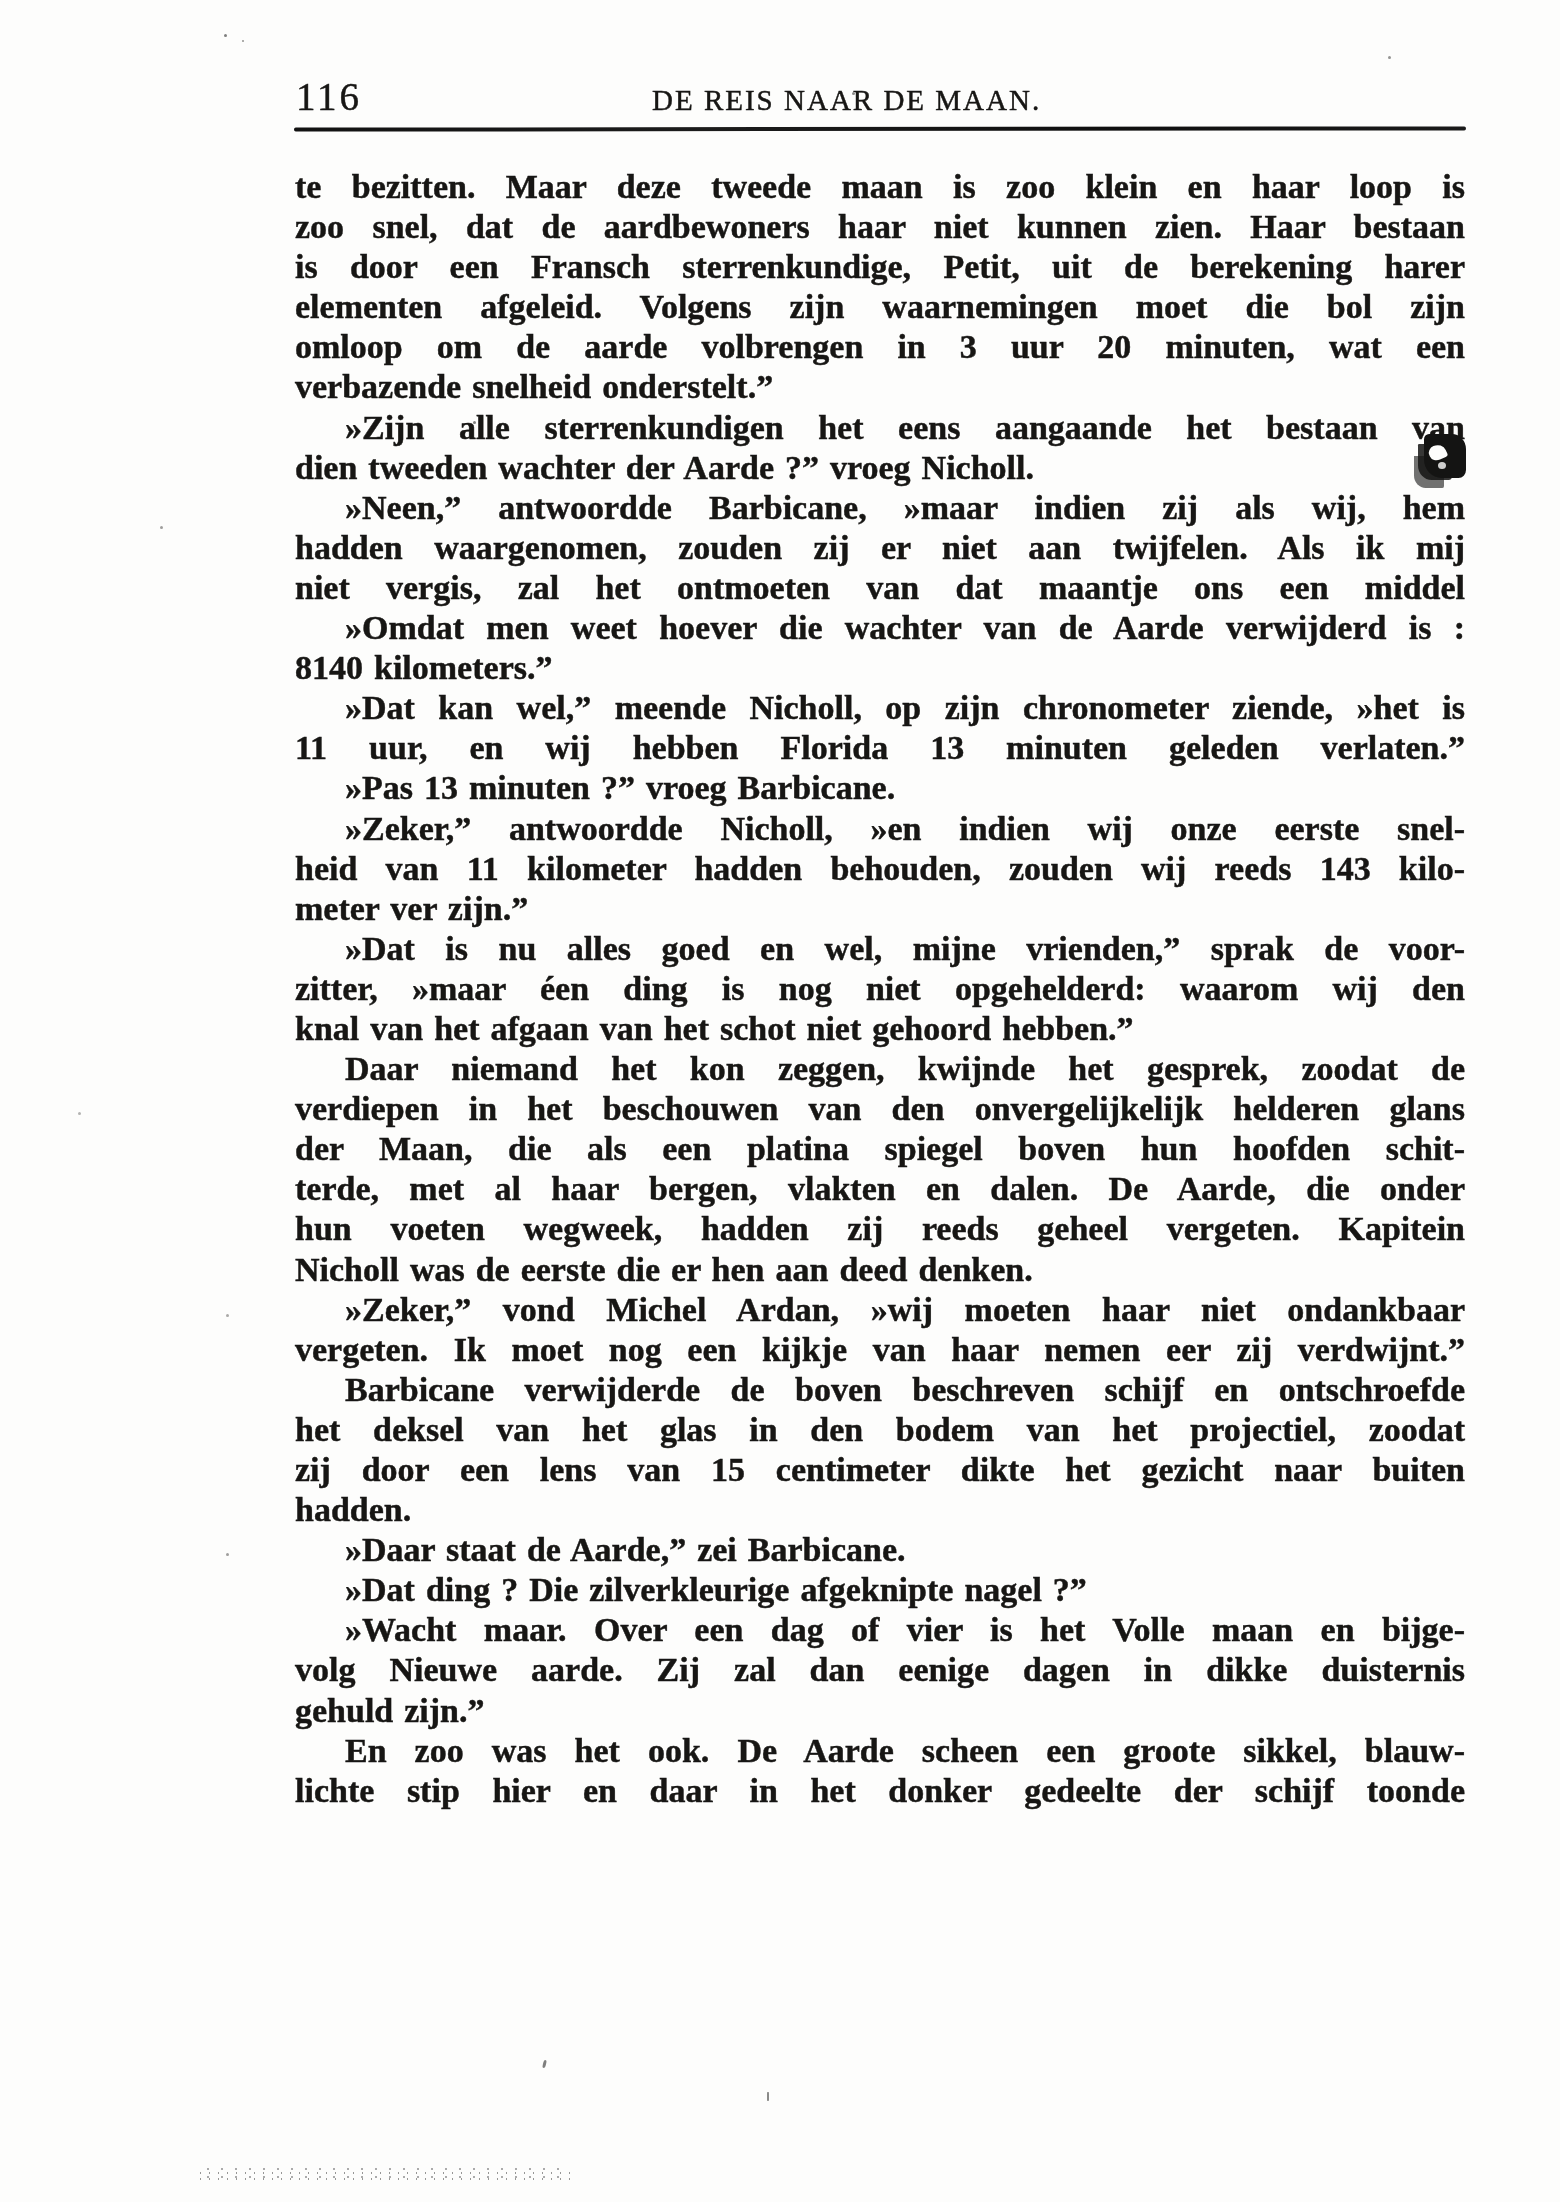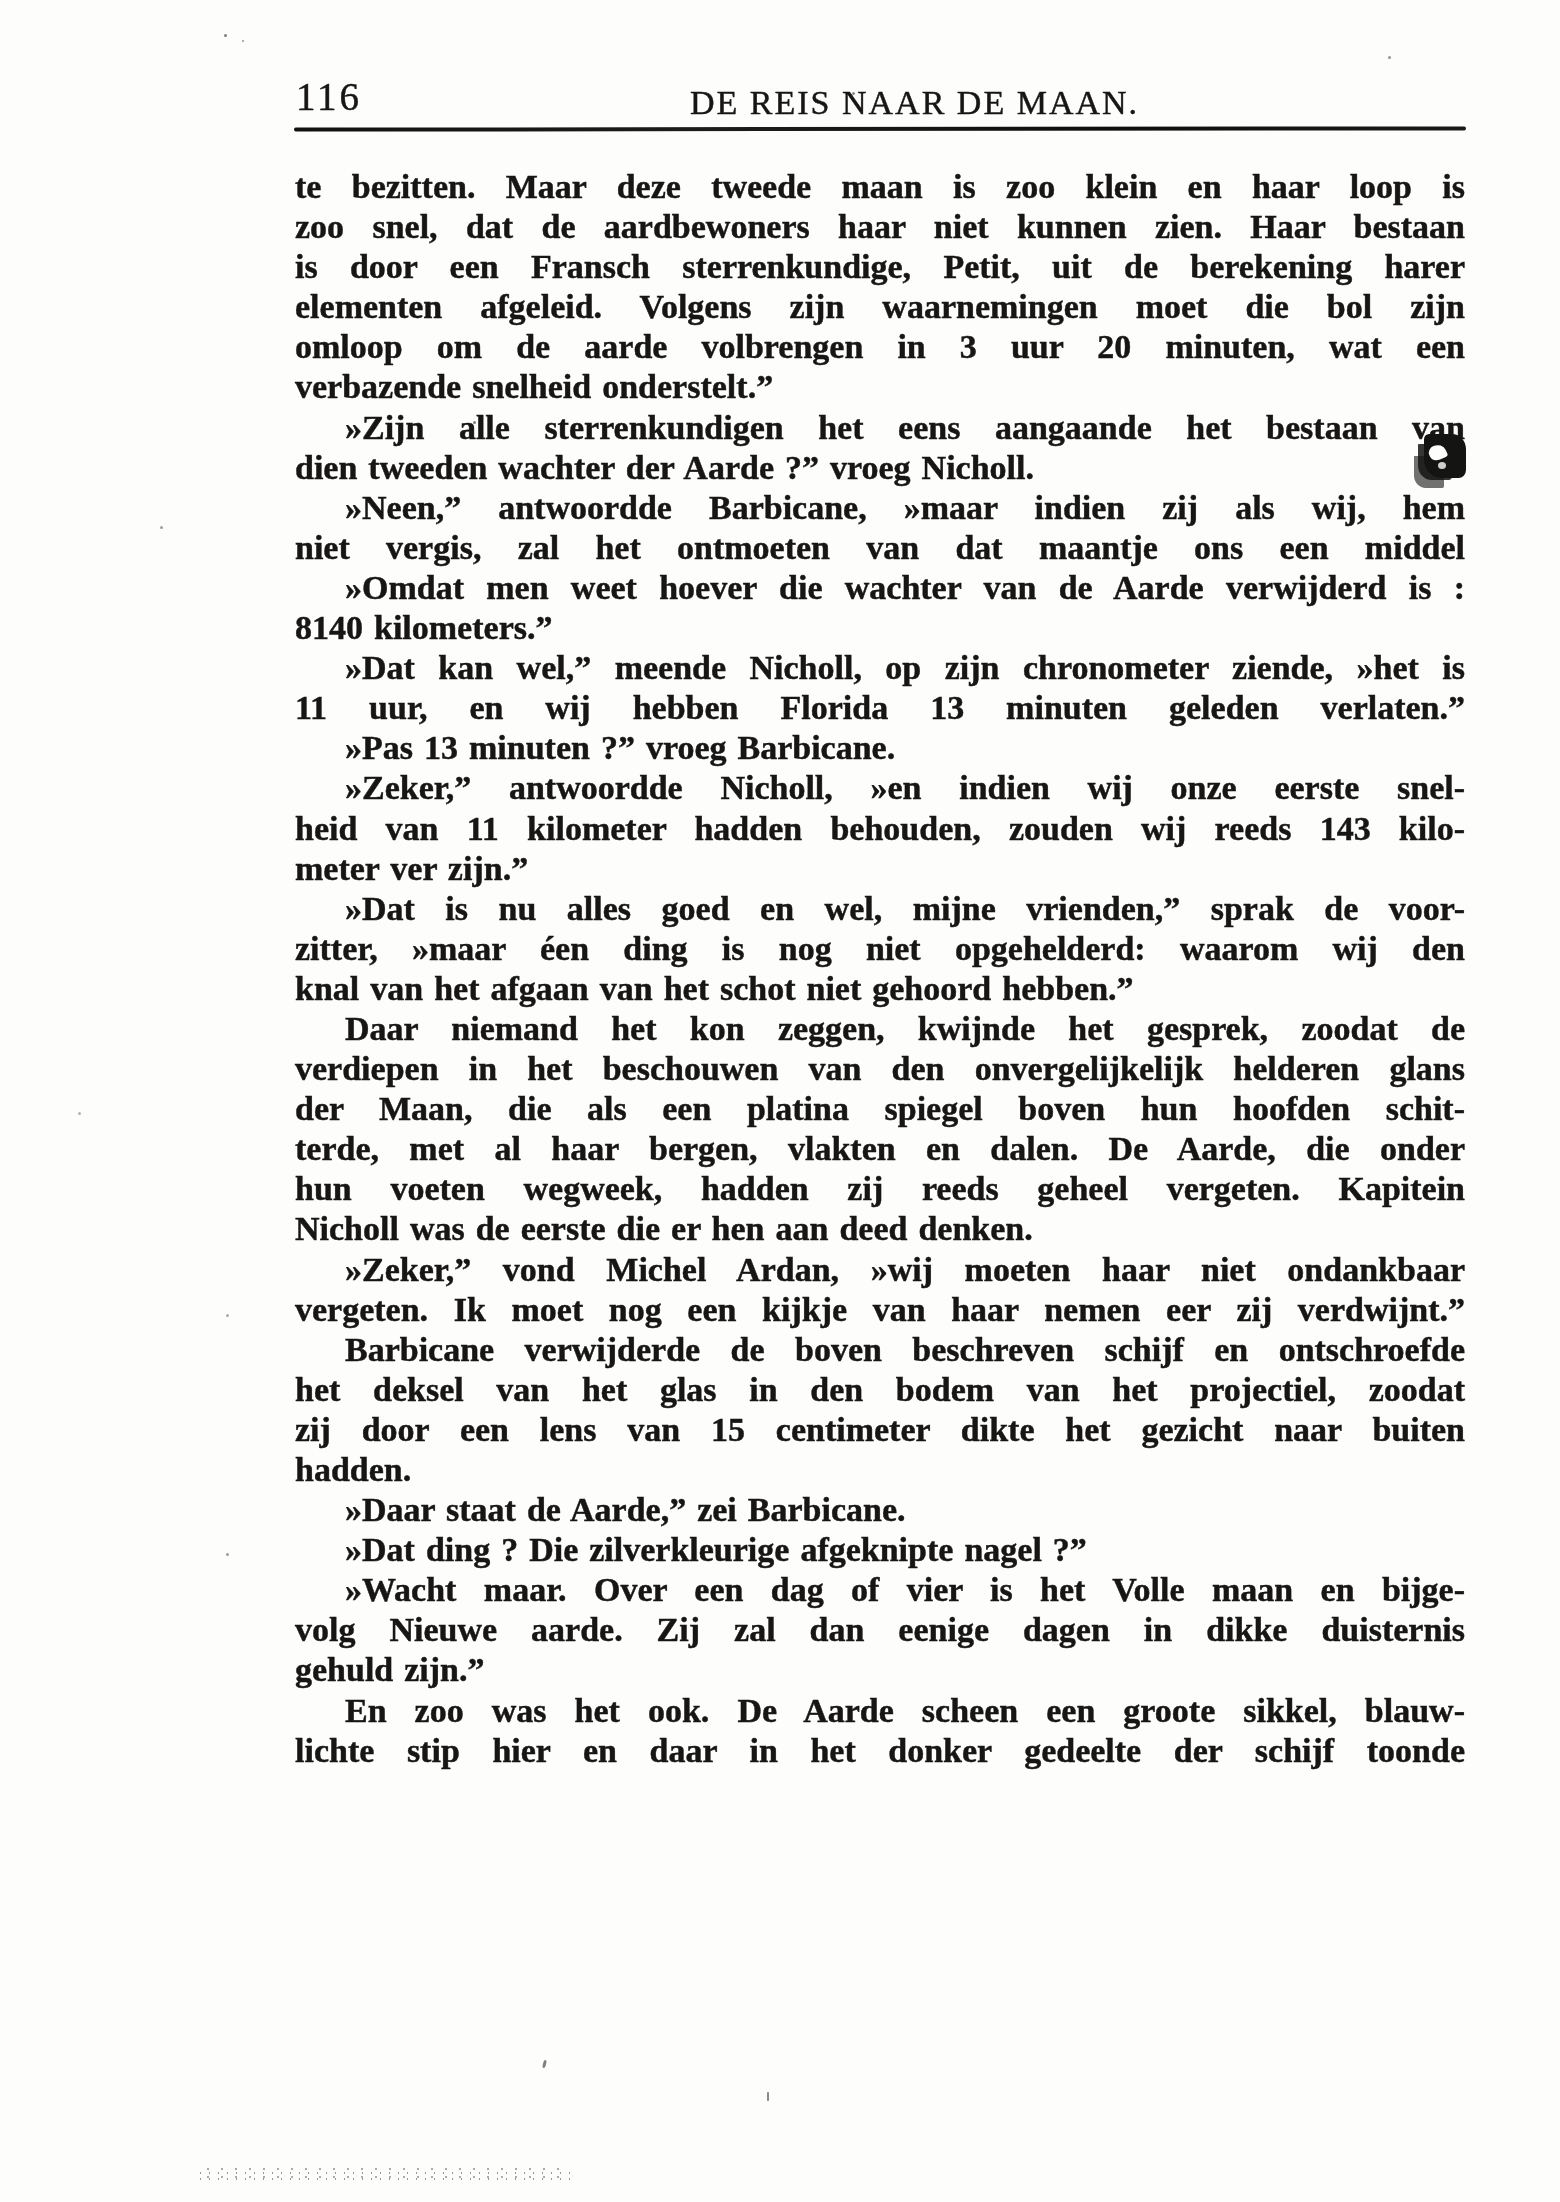--- a/index.html
+++ b/index.html
@@ -16,23 +16,23 @@
   }
   .pagenum {
     position: absolute;
     left: 296px;
     top: 74px;
     font-size: 39px;
     letter-spacing: 3px;
   }
   .running-title {
     position: absolute;
-    left: 690px;
+    left: 652px;
     top: 84px;
-    font-size: 34px;
+    font-size: 29px;
     letter-spacing: 2px;
     white-space: nowrap;
   }
   .rule {
     position: absolute;
     left: 294px;
     top: 127px;
     width: 1172px;
     height: 4px;
     background: linear-gradient(90deg, #121212 0%, #1c1c1c 35%, #0f0f0f 70%, #1a1a1a 100%);
@@ -124,20 +124,21 @@
   <div class="body-text">
       <div class="line just">te bezitten. Maar deze tweede maan is zoo klein en haar loop is</div>
       <div class="line just">zoo snel, dat de aardbewoners haar niet kunnen zien. Haar bestaan</div>
       <div class="line just">is door een Fransch sterrenkundige, Petit, uit de berekening harer</div>
       <div class="line just">elementen afgeleid. Volgens zijn waarnemingen moet die bol zijn</div>
       <div class="line just">omloop om de aarde volbrengen in 3 uur 20 minuten, wat een</div>
       <div class="line">verbazende snelheid onderstelt.”</div>
       <div class="line indent just">»Zijn alle sterrenkundigen het eens aangaande het bestaan van</div>
       <div class="line">dien tweeden wachter der Aarde ?” vroeg Nicholl.</div>
       <div class="line indent just">»Neen,” antwoordde Barbicane, »maar indien zij als wij, hem</div>
+      <div class="line just">hadden waargenomen, zouden zij er niet aan twijfelen. Als ik mij</div>
       <div class="line just">niet vergis, zal het ontmoeten van dat maantje ons een middel</div>
       <div class="line indent just">»Omdat men weet hoever die wachter van de Aarde verwijderd is :</div>
       <div class="line">8140 kilometers.”</div>
       <div class="line indent just">»Dat kan wel,” meende Nicholl, op zijn chronometer ziende, »het is</div>
       <div class="line just">11 uur, en wij hebben Florida 13 minuten geleden verlaten.”</div>
       <div class="line indent">»Pas 13 minuten ?” vroeg Barbicane.</div>
       <div class="line indent just">»Zeker,” antwoordde Nicholl, »en indien wij onze eerste snel-</div>
       <div class="line just">heid van 11 kilometer hadden behouden, zouden wij reeds 143 kilo-</div>
       <div class="line">meter ver zijn.”</div>
       <div class="line indent just">»Dat is nu alles goed en wel, mijne vrienden,” sprak de voor-</div>

